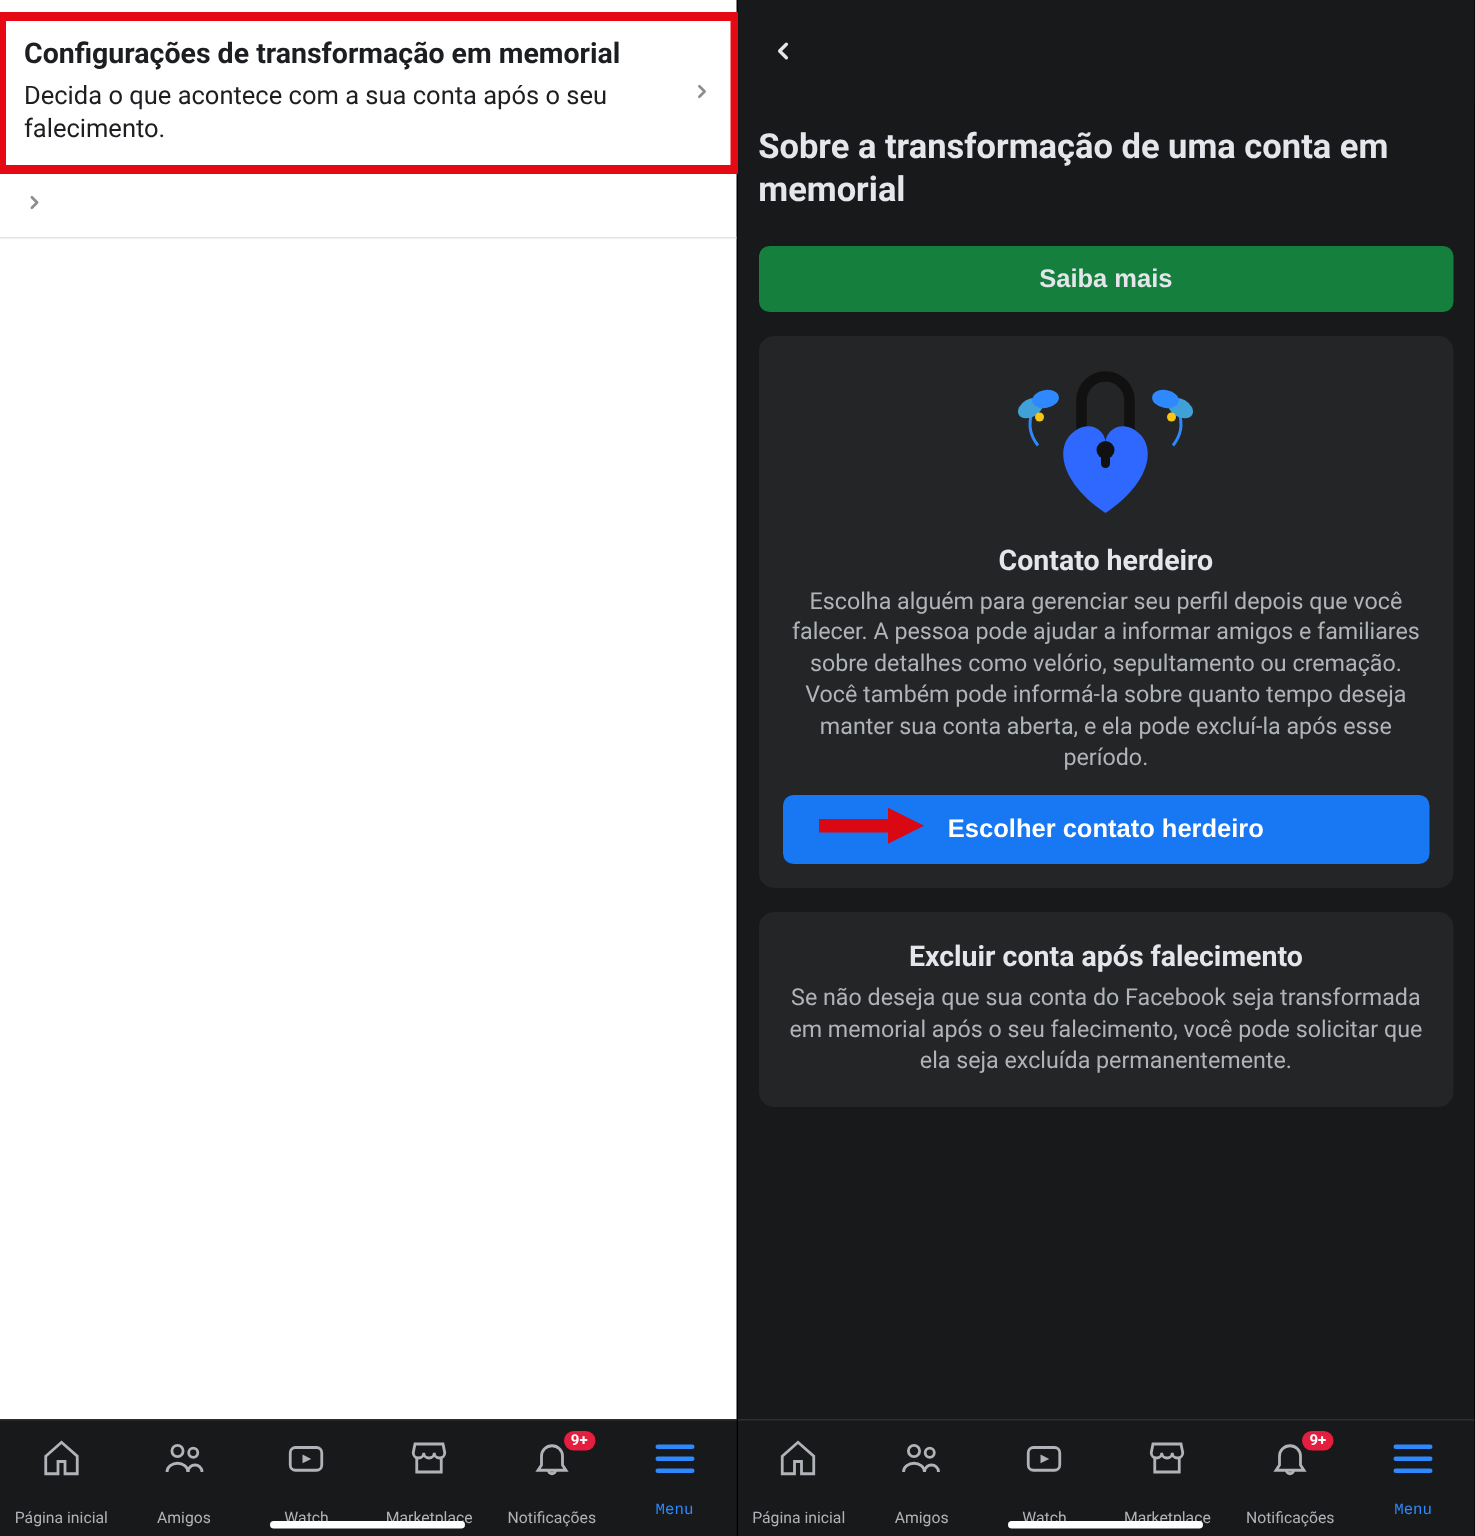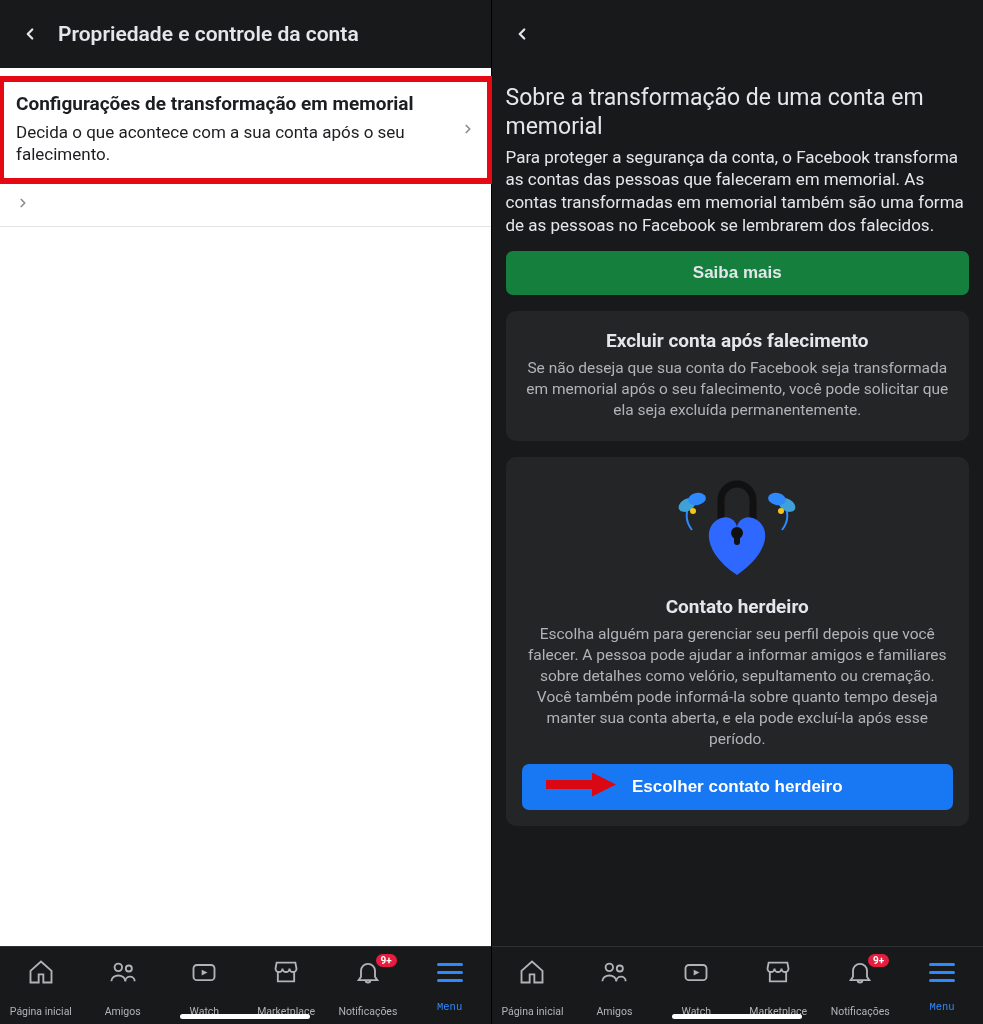--- a/index.html
+++ b/index.html
@@ -80,24 +80,24 @@
     outline: 6px solid #e50914;
     outline-offset: -4px;
   }
   .content-right {
     flex: 1;
     padding: 16px 14px 0 14px;
     overflow: hidden;
   }
   .section-title {
     font-size: 23px;
-    font-weight: 400;
+    font-weight: 700;
     color: #e4e6eb;
     line-height: 1.25;
-    margin-bottom: 4px;
+    margin-bottom: 22px;
   }
   .section-desc {
     font-size: 17px;
     color: #e4e6eb;
     line-height: 1.35;
     margin-bottom: 14px;
   }
   .learn-more-btn {
     display: block;
     width: 100%;
@@ -206,28 +206,20 @@
     border-radius: 3px;
   }
   svg.tab-icon { width: 28px; height: 28px; stroke: #b0b3b8; fill: none; stroke-width: 1.6; }
   .menu-lines { display:flex; flex-direction:column; gap:5px; }
   .menu-lines div { width:26px; height:3px; background:#2e89ff; border-radius:2px; }
 </style>
 </head>
 <body>
 
 <div class="screen screen-left">
-  <div class="header">
-    <div class="back-btn">
-      <svg width="18" height="18" viewBox="0 0 24 24" fill="none" stroke="#e4e6eb" stroke-width="3" stroke-linecap="round" stroke-linejoin="round">
-          <polyline points="15 18 9 12 15 6"></polyline>
-        </svg>
-    </div>
-    <div class="header-title">Propriedade e controle da conta</div>
-  </div>
 
   <div class="content-left">
     <div class="list-item highlight-red">
       <div class="list-item-body">
         <div class="list-item-title">Configurações de transformação em memorial</div>
         <div class="list-item-desc">Decida o que acontece com a sua conta após o seu falecimento.</div>
       </div>
       <div class="chevron">
         <svg width="14" height="14" viewBox="0 0 24 24" fill="none" stroke="#8a8d91" stroke-width="3" stroke-linecap="round" stroke-linejoin="round">
             <polyline points="9 18 15 12 9 6"></polyline>
@@ -297,27 +289,21 @@
   <div class="header">
     <div class="back-btn">
       <svg width="18" height="18" viewBox="0 0 24 24" fill="none" stroke="#e4e6eb" stroke-width="3" stroke-linecap="round" stroke-linejoin="round">
           <polyline points="15 18 9 12 15 6"></polyline>
         </svg>
     </div>
   </div>
 
   <div class="content-right">
     <div class="section-title">Sobre a transformação de uma conta em memorial</div>
-    <div class="section-desc">Para proteger a segurança da conta, o Facebook transforma as contas das pessoas que faleceram em memorial. As contas transformadas em memorial também são uma forma de as pessoas no Facebook se lembrarem dos falecidos.</div>
     <button class="learn-more-btn">Saiba mais</button>
-
-    <div class="card" style="padding-bottom:20px;">
-      <div class="card-title">Excluir conta após falecimento</div>
-      <div class="card-desc" style="margin-bottom:0;">Se não deseja que sua conta do Facebook seja transformada em memorial após o seu falecimento, você pode solicitar que ela seja excluída permanentemente.</div>
-    </div>
 
     <div class="card">
       <div class="card-illustration">
         <svg viewBox="0 0 140 110" width="140" height="110">
           <path d="M25 55 q-8 -10 -4 -22" stroke="#2e89ff" stroke-width="2" fill="none"></path>
           <ellipse cx="20" cy="30" rx="9" ry="6" fill="#3fa1d8" transform="rotate(-30 20 30)"></ellipse>
           <ellipse cx="30" cy="24" rx="9" ry="6" fill="#2e89ff" transform="rotate(-10 30 24)"></ellipse>
           <circle cx="26" cy="36" r="3" fill="#f5c518"></circle>
           <path d="M115 55 q8 -10 4 -22" stroke="#2e89ff" stroke-width="2" fill="none"></path>
           <ellipse cx="120" cy="30" rx="9" ry="6" fill="#3fa1d8" transform="rotate(30 120 30)"></ellipse>
@@ -334,20 +320,25 @@
       <button class="primary-btn">
         <span>Escolher contato herdeiro</span>
         <span class="red-arrow">
           <svg width="72" height="28" viewBox="0 0 72 28">
             <line x1="2" y1="14" x2="50" y2="14" stroke="#d90812" stroke-width="9"></line>
             <polygon points="48,2 72,14 48,26" fill="#d90812"></polygon>
           </svg>
         </span>
       </button>
     </div>
+
+    <div class="card" style="padding-bottom:20px;">
+      <div class="card-title">Excluir conta após falecimento</div>
+      <div class="card-desc" style="margin-bottom:0;">Se não deseja que sua conta do Facebook seja transformada em memorial após o seu falecimento, você pode solicitar que ela seja excluída permanentemente.</div>
+    </div>
   </div>
 
   <div class="tabbar">
     <div class="tab">
       <svg class="tab-icon" viewBox="0 0 24 24">
           <path d="M3 11 L12 3 L21 11 V21 H14 V14 H10 V21 H3 Z"></path>
         </svg>
       <span class="tab-label">Página inicial</span>
     </div>
     <div class="tab">

